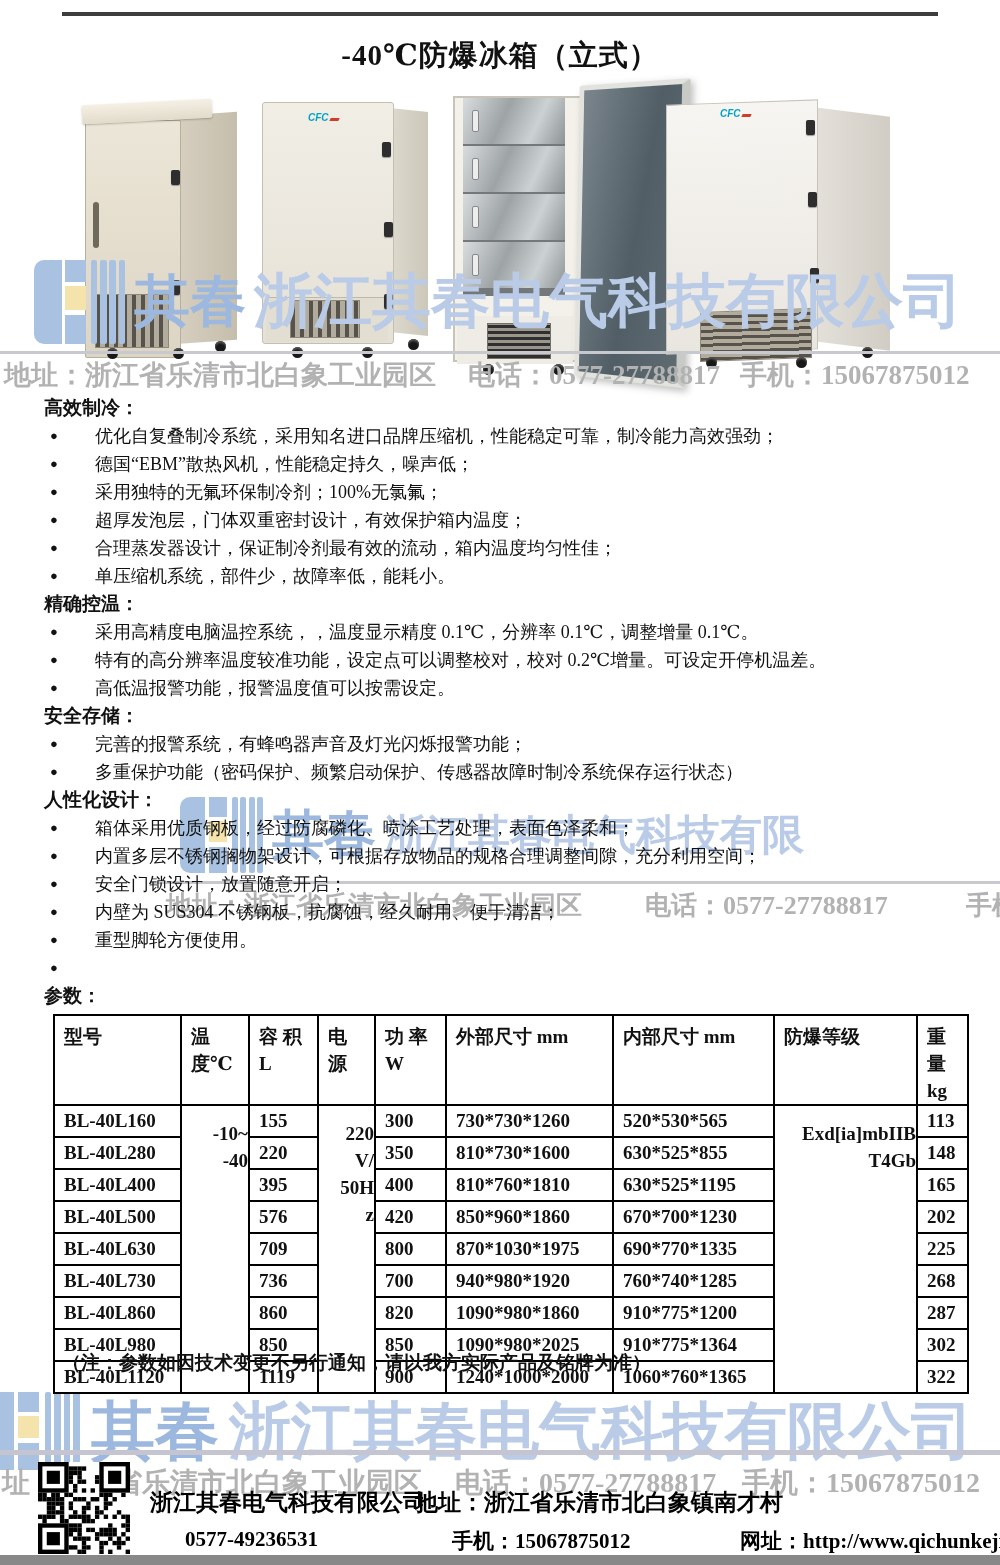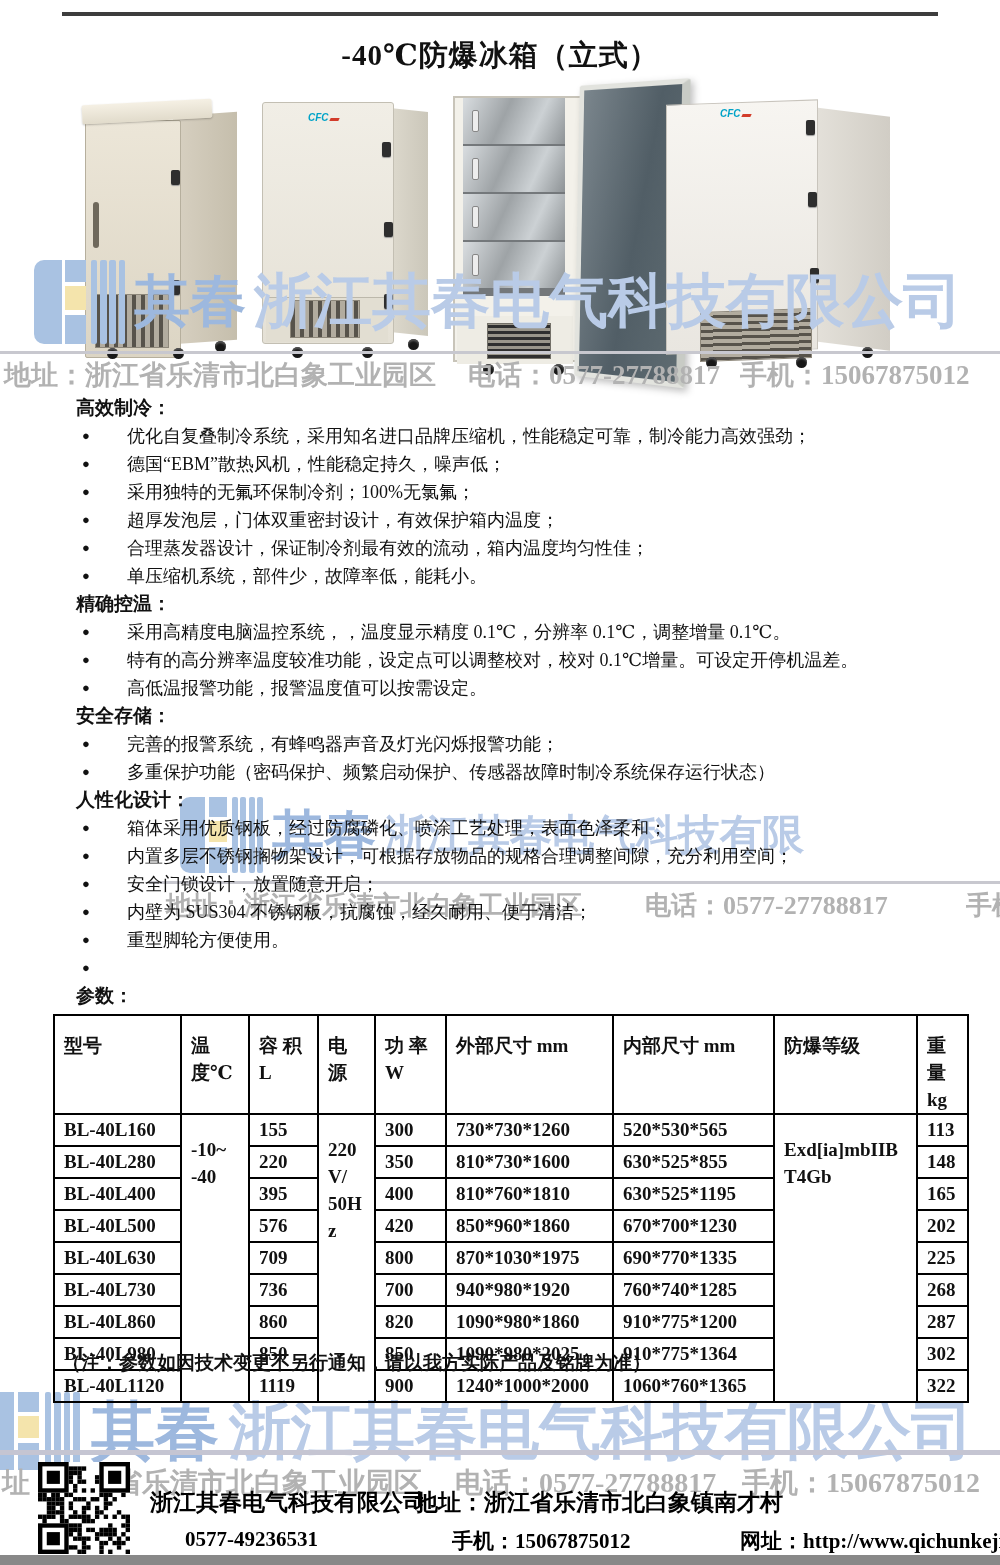--- a/index.html
+++ b/index.html
@@ -93,33 +93,33 @@
   .addr2{top:888px;font-size:26px;}
 
   #wm3{left:-15px;top:1392px;height:78px;}
   #wm3 .wmlogo{width:96px;height:78px;margin-right:10px;}
   #wm3 .wm-brand{font-size:64px;margin-right:10px;}
   #wm3 .wm-company{font-size:62px;}
   #wm3-line{left:0;top:1450px;width:1000px;height:5px;background:#c5c5d2;}
   .addr3{top:1464px;font-size:28px;}
 
   
-  .content{position:absolute;left:76px;top:394px;width:890px;z-index:3;line-height:28px;}
+  .content{position:absolute;left:44px;top:394px;width:890px;z-index:3;line-height:28px;}
   .sec-head{font-size:19px;font-weight:bold;}
   .brow{display:flex;}
   .bdot{flex:none;width:45px;font-size:13px;padding-left:6px;}
   .btxt{font-size:18px;}
 
   
   .ptable{position:absolute;left:53px;top:1014px;z-index:3;border-collapse:collapse;table-layout:fixed;width:916px;
           font-size:19px;font-weight:bold;}
   .ptable th,.ptable td{border:2px solid #000;text-align:left;vertical-align:middle;overflow:hidden;padding:0 0 0 9px;}
-  .ptable th{height:70px;vertical-align:top;padding-top:16px;line-height:27px;font-weight:bold;}
+  .ptable th{height:70px;vertical-align:top;padding-top:7px;line-height:27px;font-weight:bold;}
   .ptable td{height:30px;}
-  .ptable .merged{vertical-align:top;padding-top:21px;line-height:27px;}
+  .ptable .merged{vertical-align:top;padding-top:14px;line-height:27px;text-align:right;}
   .ptable th span,.ptable .merged span{display:block;}
 
   .note{position:absolute;left:62px;top:1350px;z-index:3;font-size:19px;font-weight:bold;}
 
   
   .footer-item{position:absolute;z-index:3;white-space:nowrap;color:#000;}
   .qr{position:absolute;left:38px;top:1462px;width:92px;height:92px;z-index:3;background:#fff;}
   .f-line1{top:1487px;font-size:23px;font-weight:bold;}
   .f-line2{top:1527px;font-size:21px;font-weight:bold;}
 </style>
@@ -259,21 +259,21 @@
         <span class="btxt">单压缩机系统，部件少，故障率低，能耗小。</span>
       </div>
 
     <div class="sec-head">精确控温：</div>
     <div class="brow">
         <span class="bdot">●</span>
         <span class="btxt">采用高精度电脑温控系统，，温度显示精度 0.1℃，分辨率 0.1℃，调整增量 0.1℃。</span>
       </div>
     <div class="brow">
         <span class="bdot">●</span>
-        <span class="btxt">特有的高分辨率温度较准功能，设定点可以调整校对，校对 0.1℃增量。可设定开停机温差。</span>
+        <span class="btxt">特有的高分辨率温度较准功能，设定点可以调整校对，校对 0.2℃增量。可设定开停机温差。</span>
       </div>
     <div class="brow">
         <span class="bdot">●</span>
         <span class="btxt">高低温报警功能，报警温度值可以按需设定。</span>
       </div>
 
     <div class="sec-head">安全存储：</div>
     <div class="brow">
         <span class="bdot">●</span>
         <span class="btxt">完善的报警系统，有蜂鸣器声音及灯光闪烁报警功能；</span>

